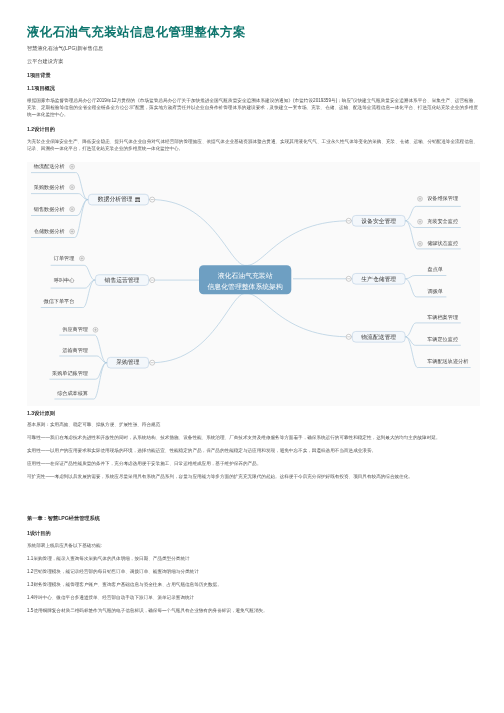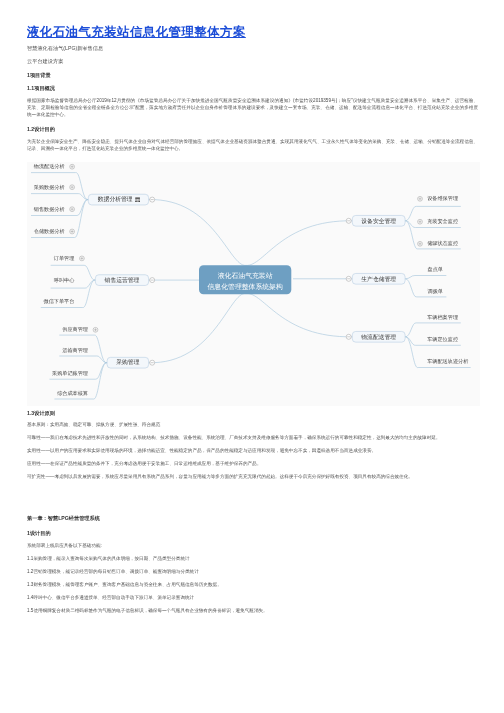--- a/index.html
+++ b/index.html
@@ -1,18 +1,18 @@
 <!DOCTYPE html>
 <html><head>
 <meta charset="utf-8">
 <style>
   html,body{margin:0;padding:0;background:#ffffff;}
   body{width:504px;height:713px;font-family:"Liberation Sans","DejaVu Sans",sans-serif;color:#333;overflow:hidden;}
   .page{position:relative;width:504px;height:713px;}
-  .doc-title{position:absolute;left:27px;top:23.8px;font-size:12.4px;font-weight:bold;color:#1d4ed8;letter-spacing:0.48px;white-space:nowrap;text-decoration:underline;}
+  .doc-title{position:absolute;left:27px;top:23.8px;font-size:12.4px;font-weight:bold;color:#0f766e;letter-spacing:0.48px;white-space:nowrap;}
   .sub{position:absolute;left:27px;font-size:5.2px;color:#4d4d4d;white-space:nowrap;line-height:6px;}
   .hd{position:absolute;left:27px;font-size:5.2px;color:#333;white-space:nowrap;line-height:6px;font-weight:bold;}
   .para{position:absolute;left:27px;width:451px;font-size:4.6px;line-height:7.05px;color:#4a4a4a;text-align:justify;text-justify:inter-character;}
   .mm{position:absolute;left:27px;top:162px;width:453px;height:244px;background:#fafafa;}
   svg{display:block;}
 </style>
 </head>
 <body>
 
 <div class="page">

